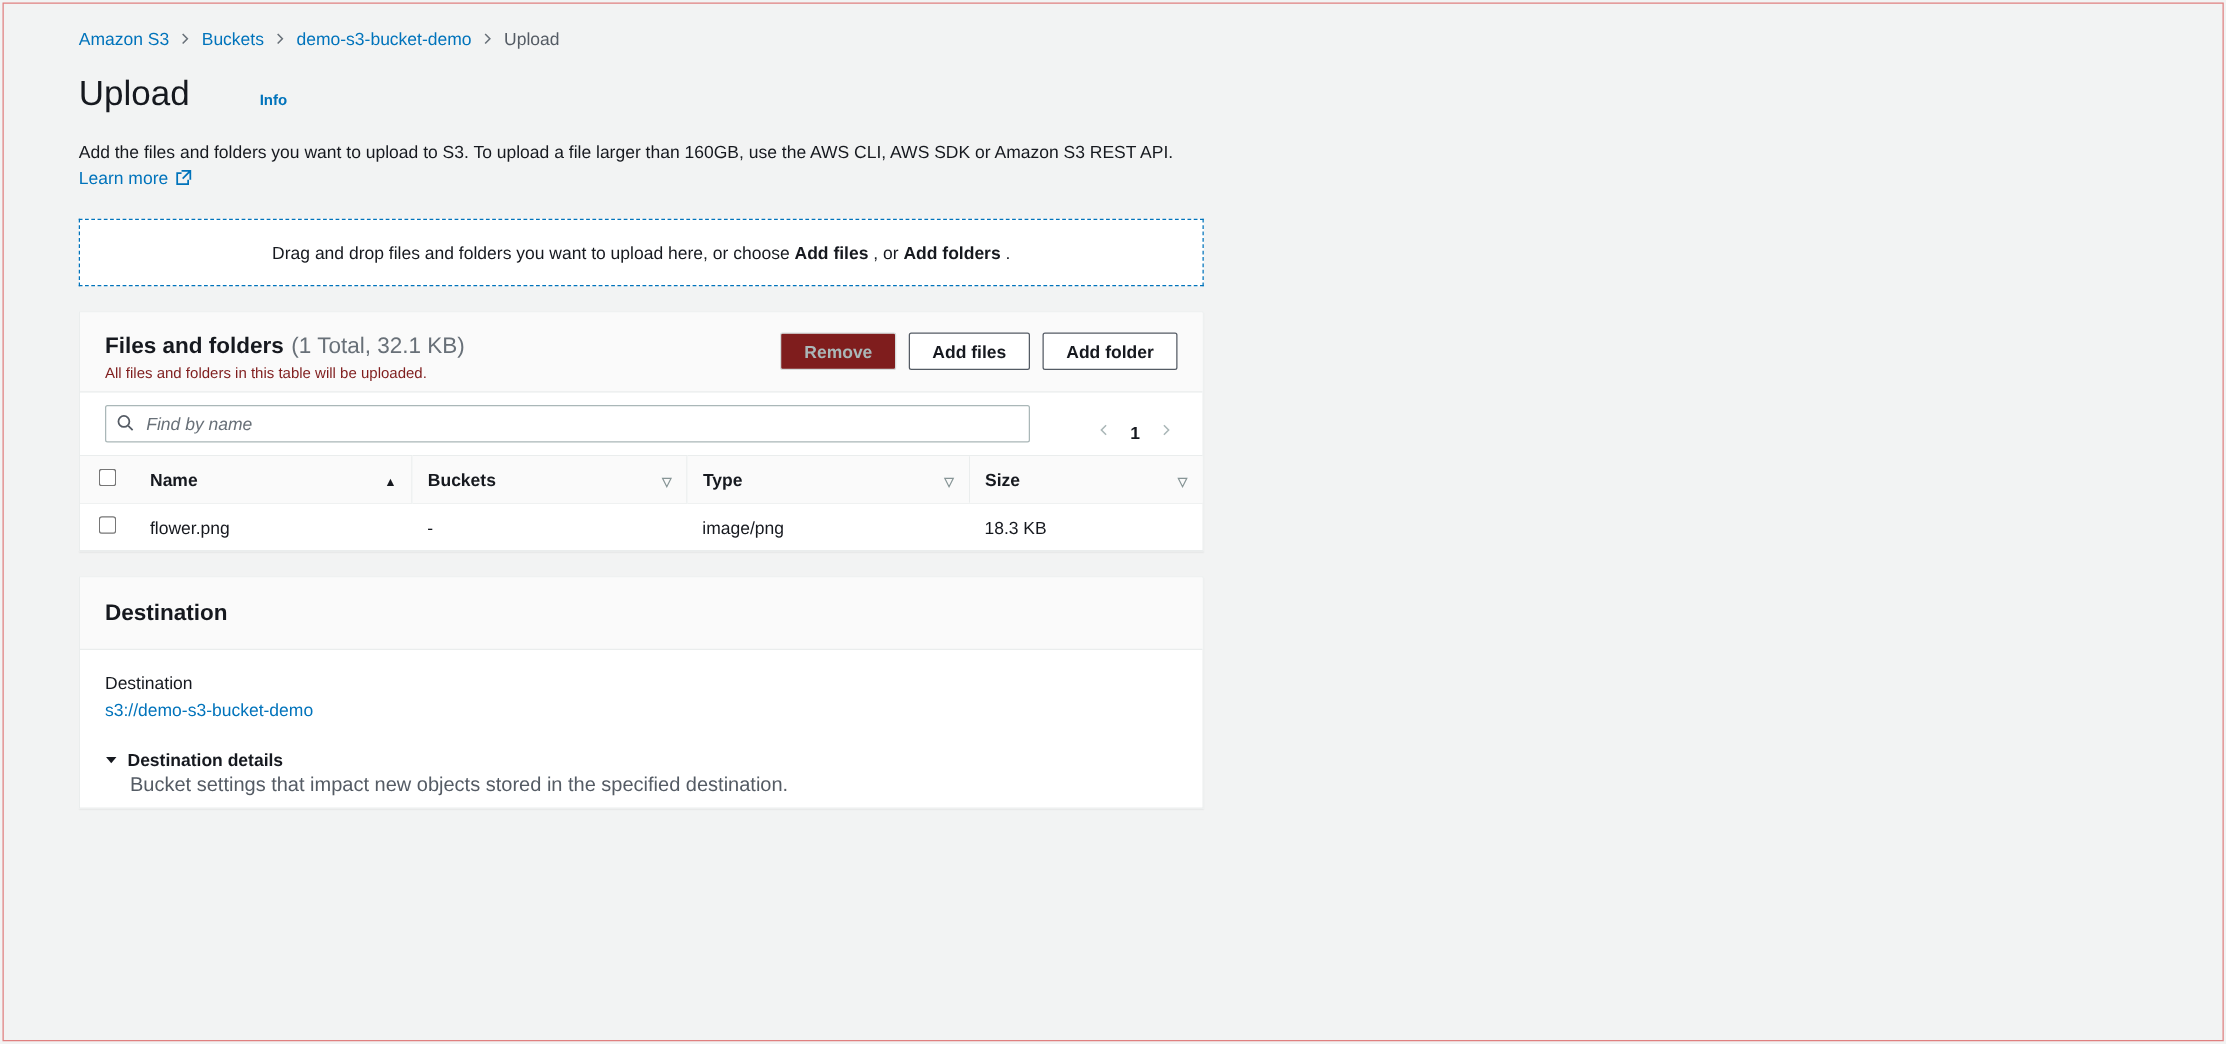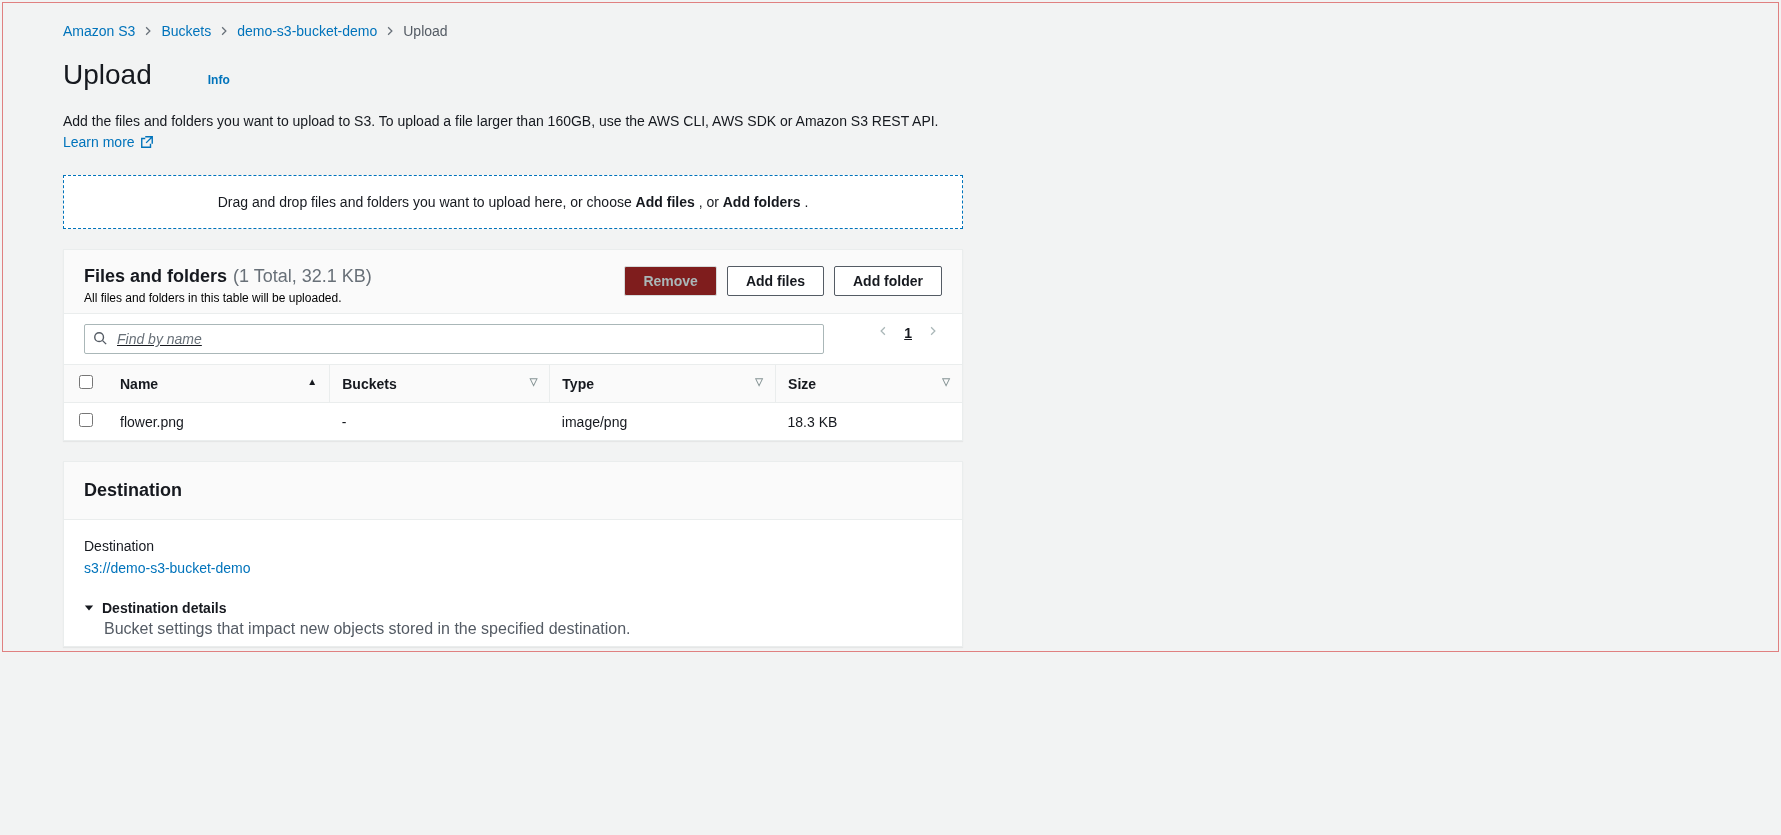--- a/index.html
+++ b/index.html
@@ -7,21 +7,21 @@
   font-family: "Amazon Ember", "Helvetica Neue", Arial, sans-serif;
   background: #f2f3f3;
   color: #16191f;
   font-size: 14px;
   padding: 0;
 }
 .outer-border {
   border: 1px solid #e08080;
   margin: 2px;
   width: 1777px;
-  height: 650px;
+  height: 831px;
   overflow: hidden;
   background: #f2f3f3;
 }
 .content-wrapper {
   padding: 20px 40px 0 60px;
   max-width: 1000px;
 }
 .breadcrumb {
   display: flex;
   align-items: center;
@@ -57,44 +57,43 @@
   justify-content: space-between;
   align-items: flex-start;
   padding: 16px 20px 8px 20px;
   background: #fafafa;
   border-bottom: 1px solid #eaeded;
 }
 .panel-header-left { }
 .panel-title-row { display: flex; align-items: flex-end; gap: 6px; }
 .panel-title { font-size: 18px; font-weight: 700; }
 .panel-subcount { font-size: 18px; color: #687078; font-weight: 400; }
-.panel-desc { font-size: 12px; color: #000000; margin-top: 4px; }
+.panel-desc { font-size: 12px; color: #7f1d1d; margin-top: 4px; }
 .panel-actions { display: flex; gap: 10px; }
 .btn {
   border: 1px solid #545b64;
   background: #fff;
   color: #16191f;
   padding: 6px 18px;
   font-size: 14px;
   font-weight: 700;
   border-radius: 2px;
   cursor: pointer;
 }
 .btn.disabled {
   color: #aab7b8;
   border-color: #d5dbdb;
   cursor: default;
   background: #7f1d1d;
 }
 .filter-row {
   display: flex;
-  align-items: flex-start;
+  align-items: flex-end;
   padding: 10px 20px;
   gap: 34px;
-  text-decoration: underline;
 }
 .search-wrap {
   flex: 1;
   position: relative;
   border: 1px solid #aab7b8;
   border-radius: 2px;
   display: flex;
   align-items: center;
   padding: 4px 8px;
   max-width: 740px;
@@ -119,21 +118,21 @@
   border-top: 1px solid #eaeded;
 }
 table.file-table th {
   font-weight: 700;
   background: #fafafa;
   border-bottom: 1px solid #eaeded;
   border-top: 1px solid #eaeded;
   position: relative;
 }
 table.file-table th:first-child, table.file-table td:first-child { width: 44px; text-align: center; }
-.th-inner { display: flex; align-items: flex-start; justify-content: space-between; }
+.th-inner { display: flex; align-items: flex-end; justify-content: space-between; }
 .sort-icon { color: #16191f; font-size: 10px; }
 .sort-icon.inactive { color: #879596; }
 .col-divider { border-left: 1px solid #eaeded; }
 input[type=checkbox] { width: 14px; height: 14px; }
 .dest-panel .panel-header { padding: 18px 20px; }
 .dest-body { padding: 18px 20px 8px 20px; }
 .dest-label { font-size: 14px; color: #16191f; margin-bottom: 6px; }
 .dest-link { color: #0073bb; font-size: 14px; text-decoration: none; }
 .dest-details { margin-top: 24px; }
 .dest-details-title { display: flex; align-items: center; gap: 8px; font-weight: 700; font-size: 14px; }

